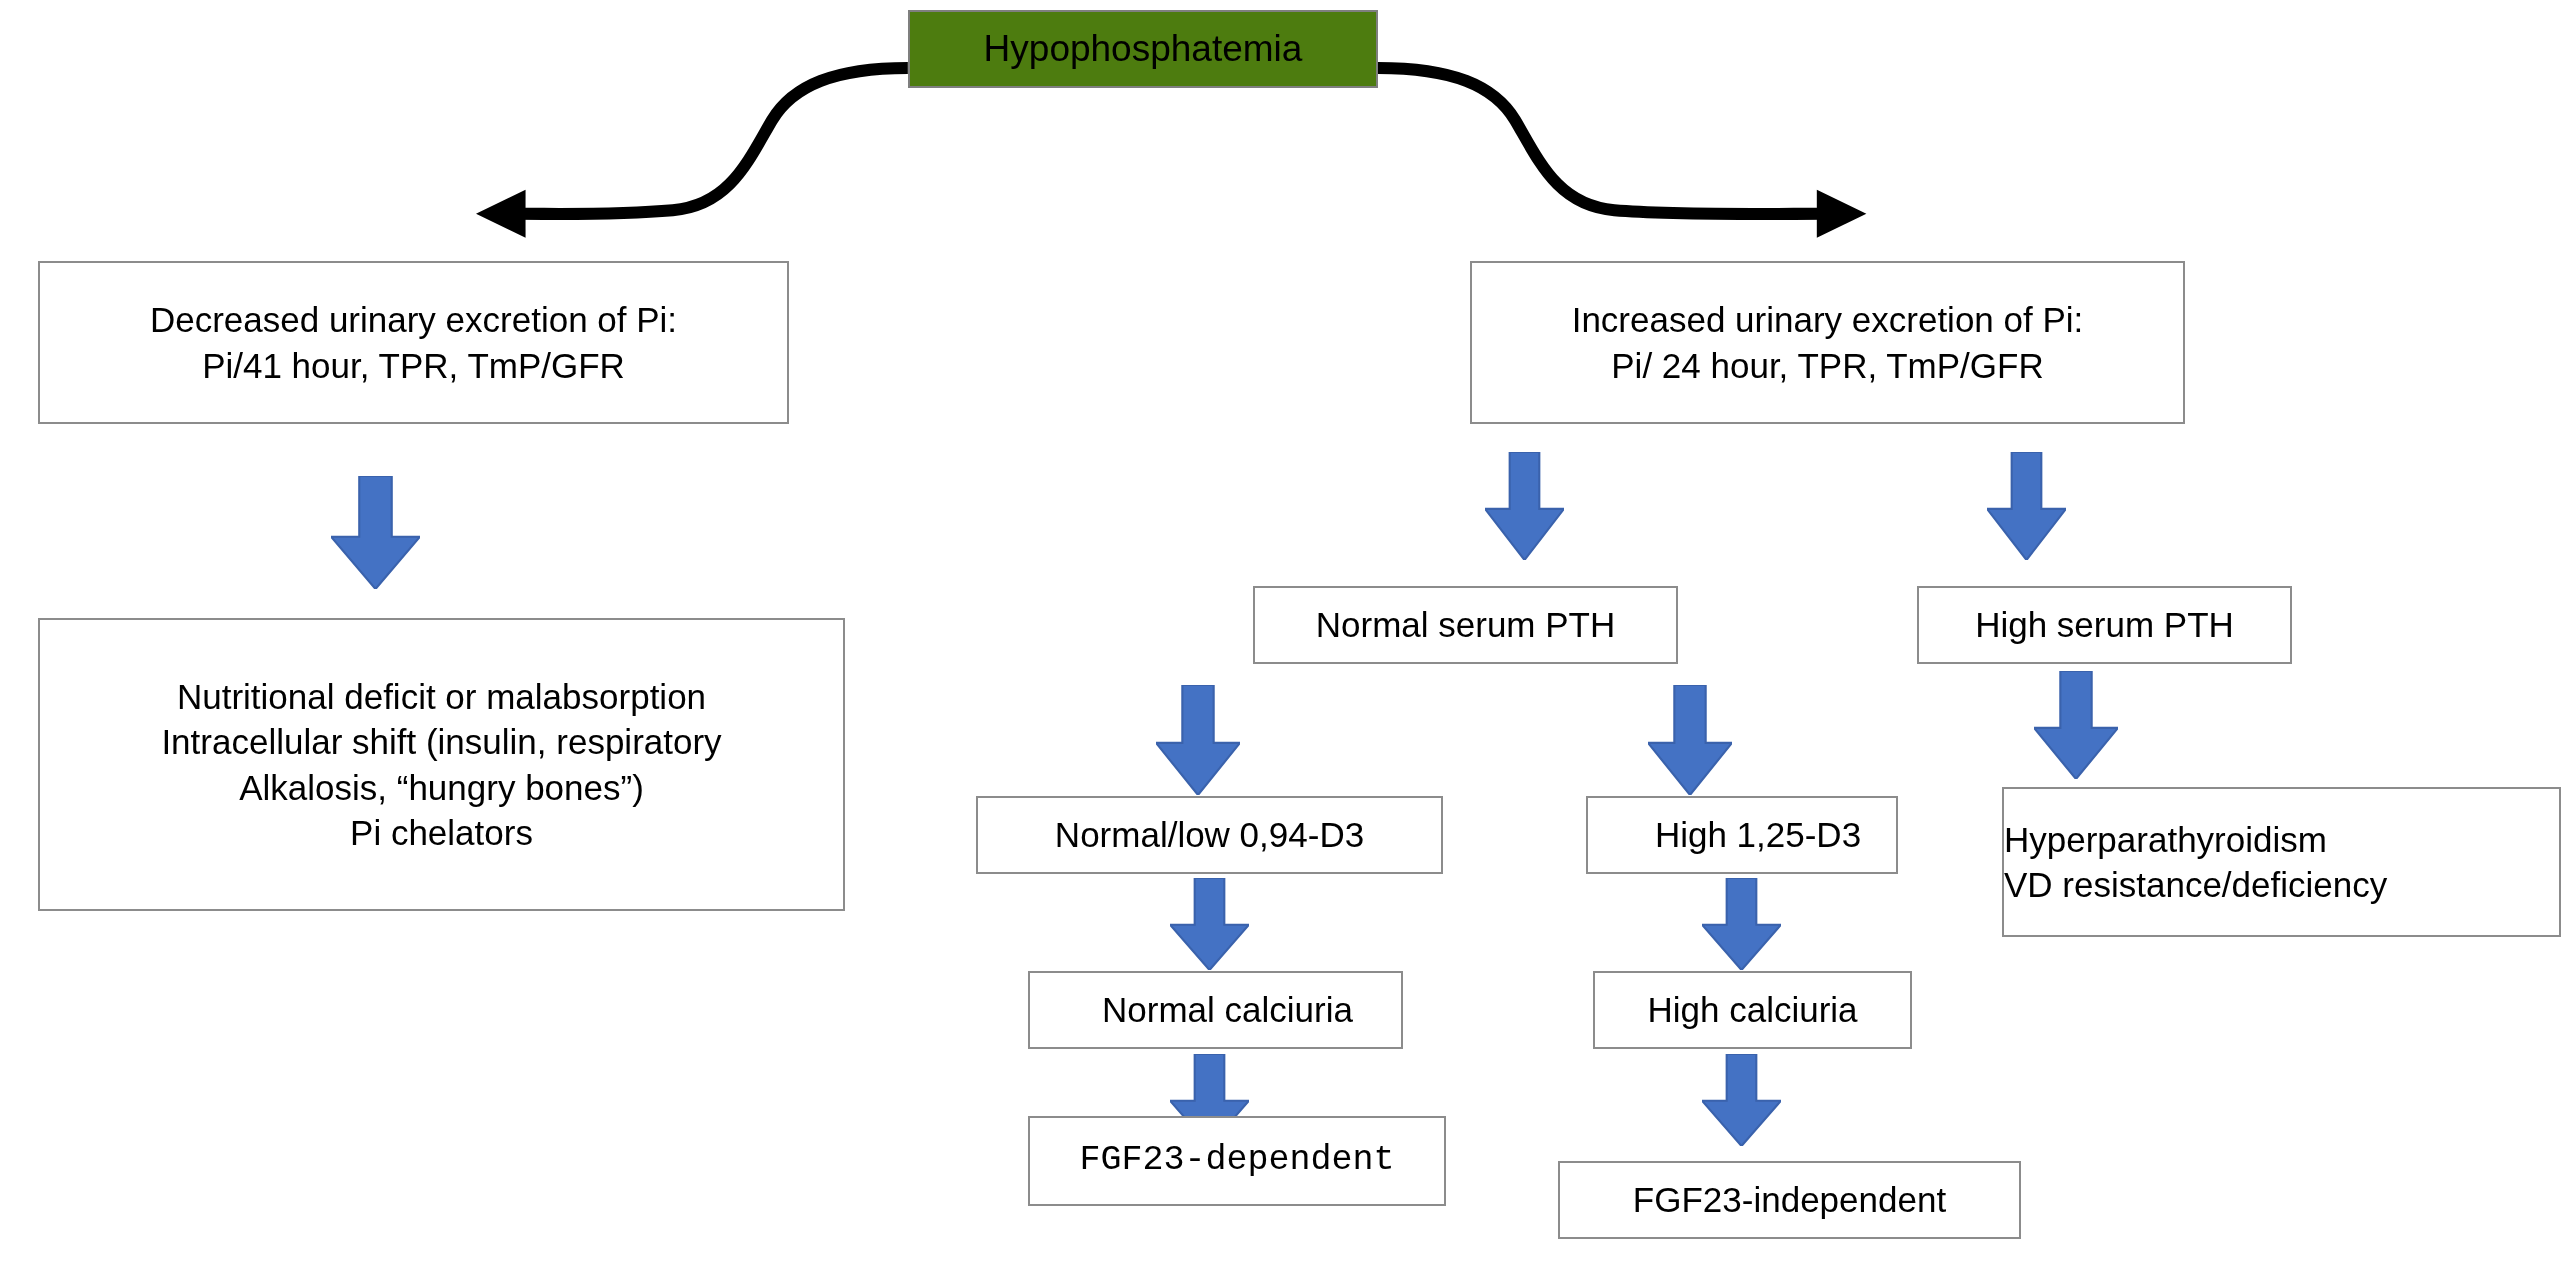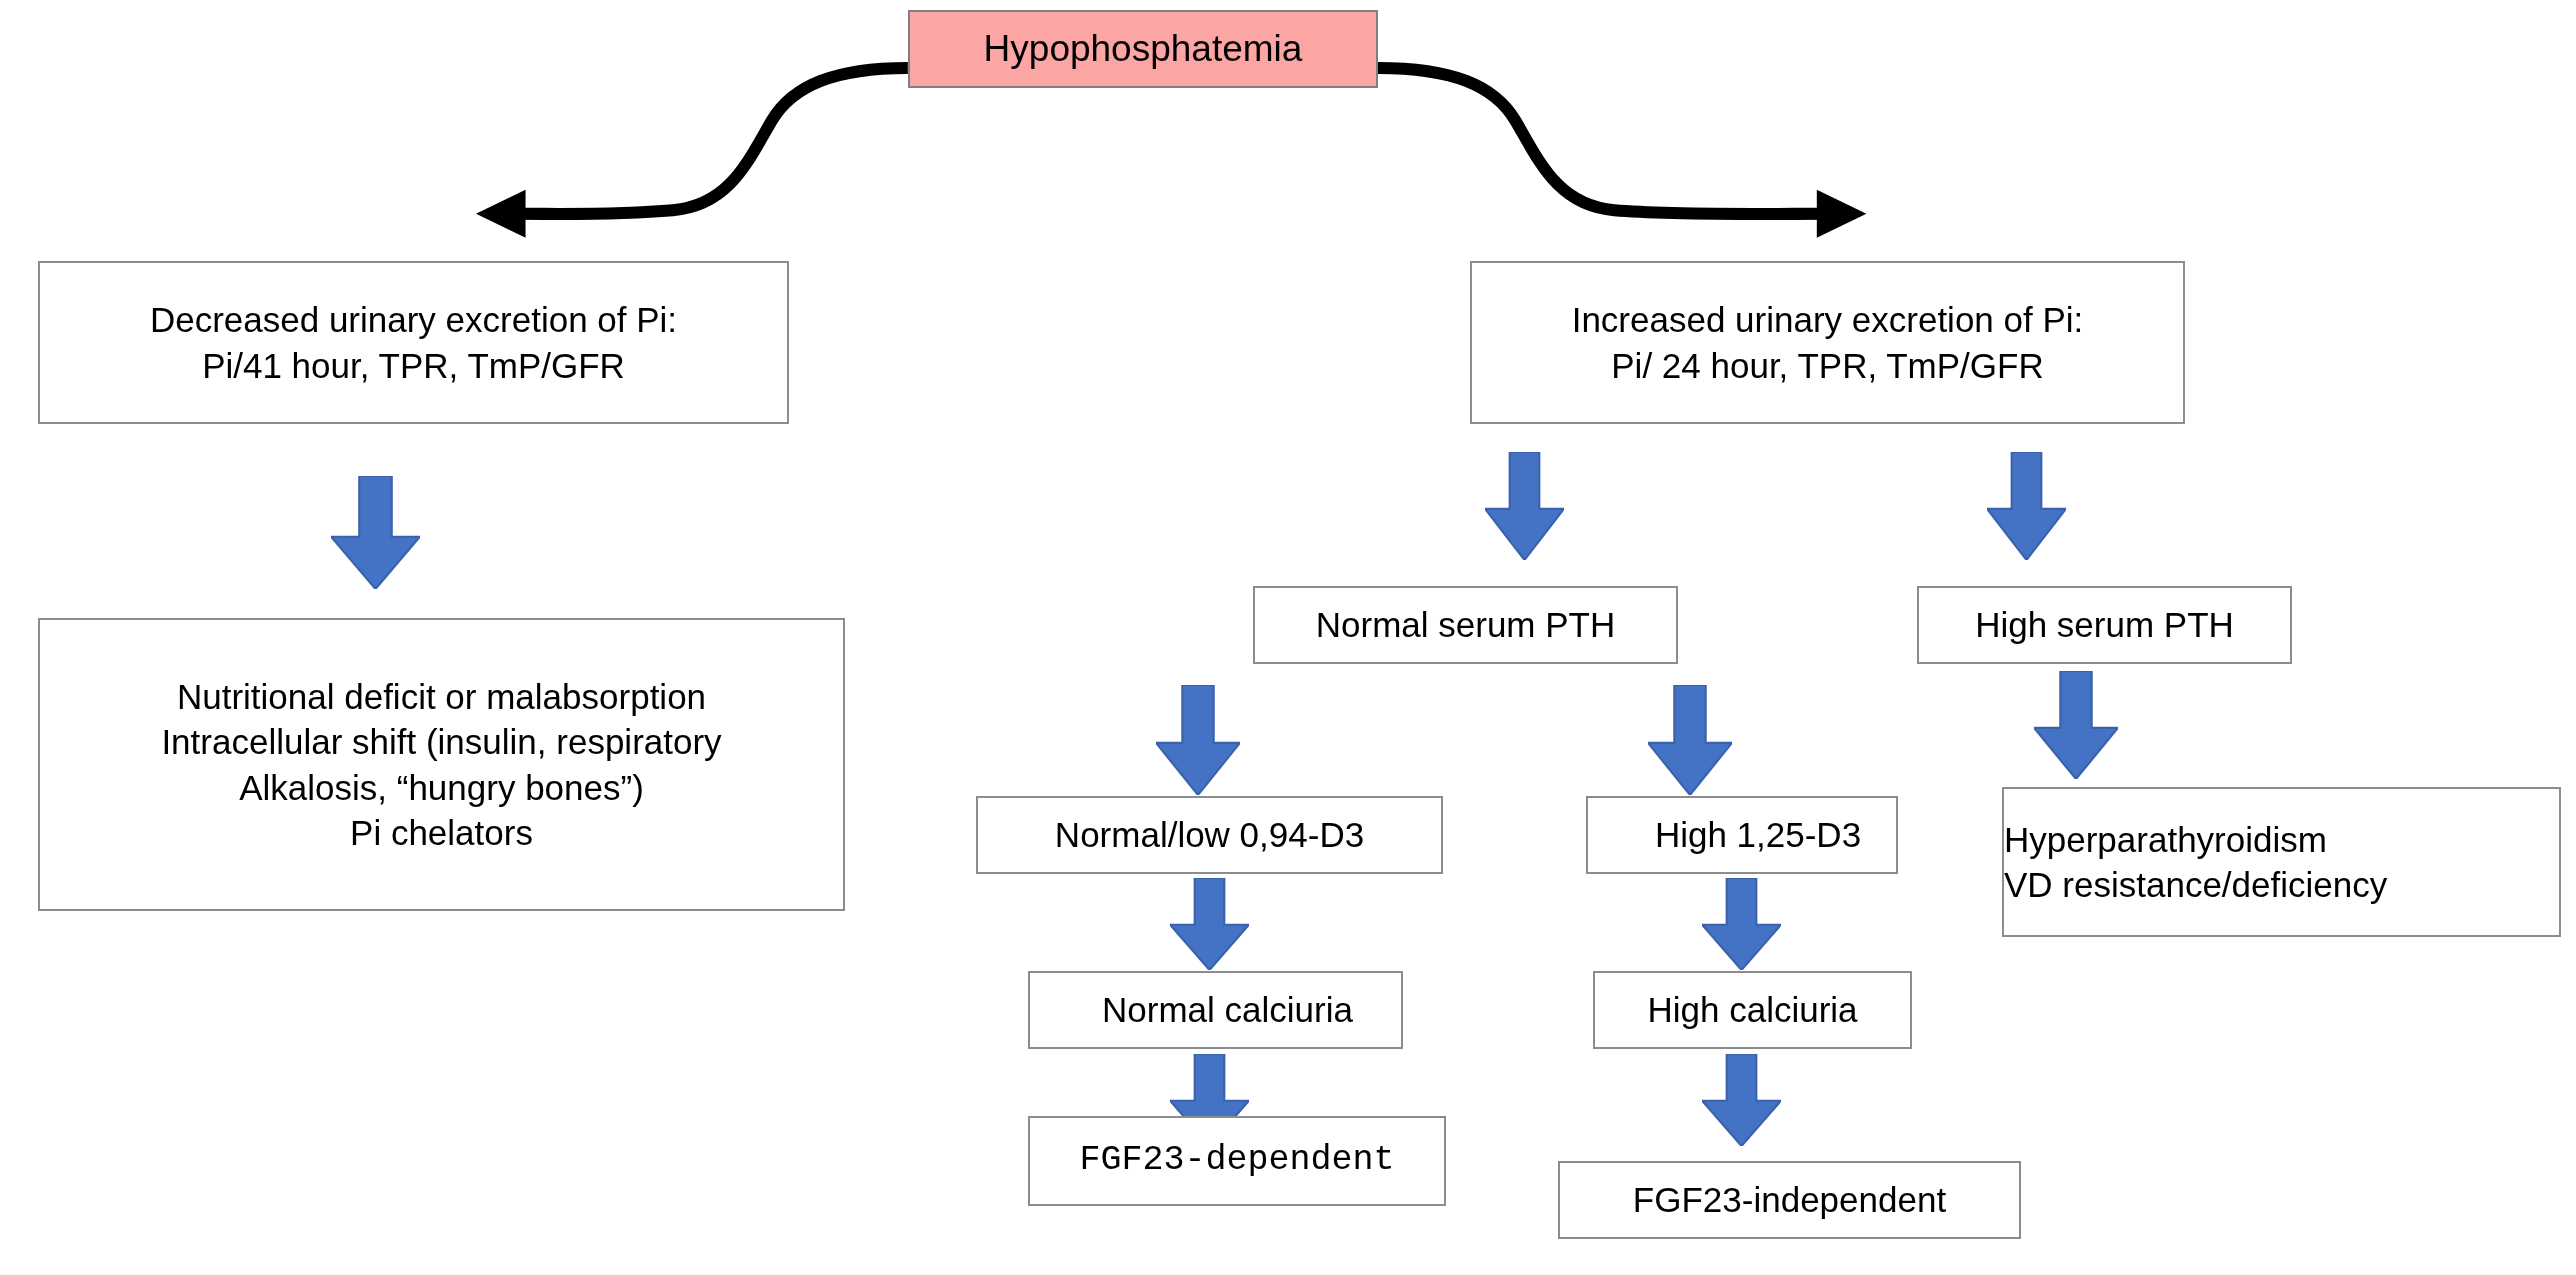--- a/index.html
+++ b/index.html
@@ -18,21 +18,21 @@
     border:2.1px solid #8c8c8c;
     display:flex;
     flex-direction:column;
     align-items:center;
     justify-content:center;
     color:#000000;
     line-height:1.30;
     text-align:center;
     white-space:pre;
   }
-  .node.gray{background:#fca5a5;border-color:#7f7f7f;}
+  .node.gray{background:#4d7c0f;border-color:#7f7f7f;}
   .node.leftalign{align-items:flex-start;text-align:left;}
   .node .ln{display:block;}
 
   
   #curves{position:absolute;left:0;top:0;width:2576px;height:1275px;
           pointer-events:none;}
 
   
   .barrow{position:absolute;}
   .barrow svg{display:block;width:100%;height:100%;}

